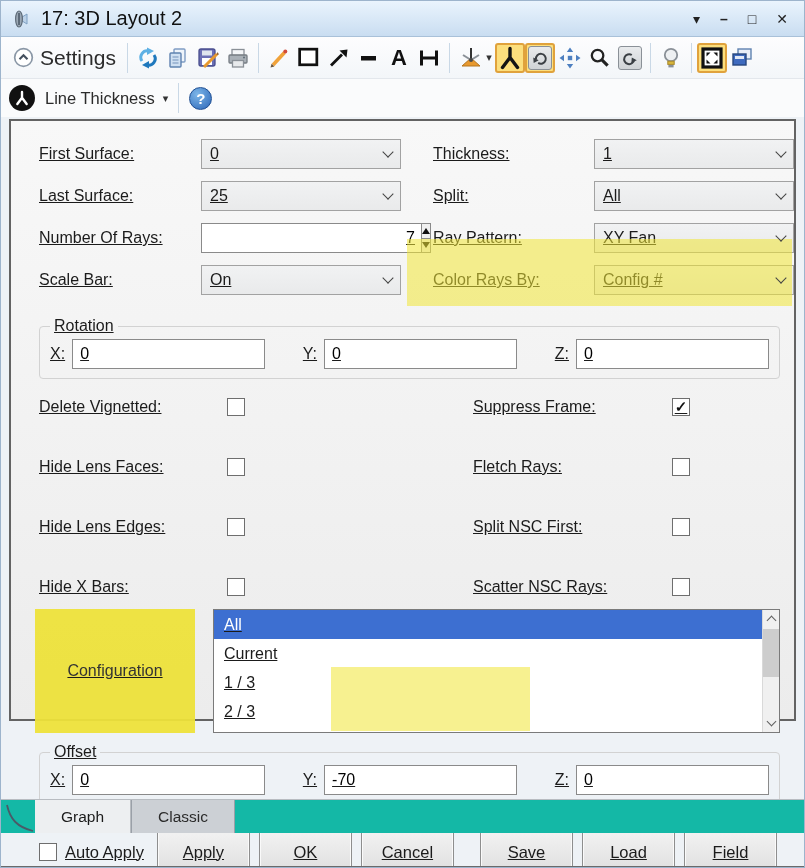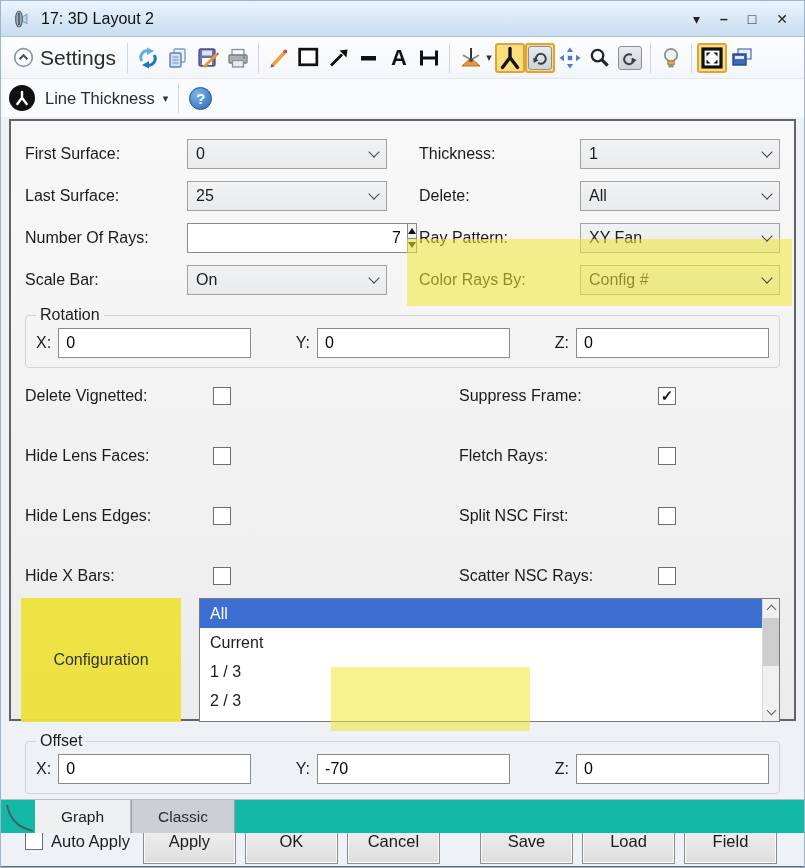--- a/index.html
+++ b/index.html
@@ -3,21 +3,21 @@
 <meta charset="utf-8">
 <style>
   * { margin:0; padding:0; box-sizing:border-box; }
   html,body { width:805px; height:868px; font-family:"Liberation Sans", sans-serif; }
   .window { position:relative; width:805px; height:868px; background:#eef2f6;
             border:1px solid #9db4cc; overflow:hidden; color:#1b1b1b; }
 
   
   .titlebar { height:36px; display:flex; align-items:center; padding:0 10px;
               background:linear-gradient(#eaf4fd,#c9ddf1); border-bottom:1px solid #a9c1d9; }
-  .titlebar .title { font-size:16px; margin-left:8px; color:#111; }
+  .titlebar .title { font-size:20px; margin-left:8px; color:#111; }
   .win-ctrls { margin-left:auto; display:flex; align-items:center; gap:20px; padding-right:6px; }
   .win-ctrls span { font-size:14px; color:#222; cursor:default; line-height:1; }
 
   
   .toolbar { height:42px; display:flex; align-items:center; padding:0 6px;
              background:linear-gradient(#fdfdfe,#f3f6f9); border-bottom:1px solid #e3e7ec; }
   .toolbar2 { height:38px; display:flex; align-items:center; padding:0 8px; background:#fafbfc; }
   .sep { width:1px; height:30px; background:#c9d8e6; margin:0 5px; flex:none; }
   .tool { width:30px; height:30px; display:flex; align-items:center; justify-content:center;
           border:2px solid transparent; border-radius:3px; flex:none; }
@@ -31,39 +31,39 @@
                   display:flex; align-items:center; justify-content:center; }
   .lt-label { font-size:16.5px; margin:0 6px 0 10px; color:#2b2b2b; }
   .help-circle { width:23px; height:23px; border-radius:50%;
                  background:radial-gradient(circle at 35% 30%, #7db6e8, #2b66b8);
                  border:1px solid #1f4f93; color:#fff; font-weight:bold; font-size:15px;
                  display:flex; align-items:center; justify-content:center; }
 
   
   .panel { position:absolute; left:8px; top:118px; width:787px; height:602px;
            background:linear-gradient(#f8f8f8,#ececec); border:2px solid #636363;
-           padding:12px 14px 6px 14px; }
+           padding:12px 14px 6px 28px;text-decoration:underline; }
   .form-grid { display:grid; grid-template-columns:162px 218px 175px 1fr; grid-auto-rows:42px; align-items:center; }
   .flabel { font-size:16px; color:#1b1b1b; }
   .flabel.c2 { padding-left:14px; }
   .combo { width:200px; height:30px; background:linear-gradient(#f1f2f3,#e9eaeb);
            border:1px solid #a2a2a2; display:flex; align-items:center; padding:0 8px; font-size:16px; }
   .combo .val { flex:1; }
   .chev { width:8px; height:8px; border-right:1.6px solid #444; border-bottom:1.6px solid #444;
           transform:rotate(45deg); margin-top:-4px; flex:none; }
   .spinwrap { display:flex; width:200px; height:30px; }
   .spinwrap input { flex:1; height:30px; border:1px solid #8a8a8a; border-right:none;
                     font-size:16px; text-align:right; padding:0 6px; font-family:inherit; background:#fff; }
   .spinbtns { width:22px; display:flex; flex-direction:column; border:1px solid #8a8a8a; }
   .spinbtns div { flex:1; background:#f0f0f0; display:flex; align-items:center; justify-content:center; }
   .spinbtns div + div { border-top:1px solid #8a8a8a; }
   .tri-up { width:0; height:0; border-left:4px solid transparent; border-right:4px solid transparent; border-bottom:6px solid #111; }
   .tri-dn { width:0; height:0; border-left:4px solid transparent; border-right:4px solid transparent; border-top:6px solid #111; }
 
-  fieldset { border:1px solid #d2d2d2; border-radius:4px; padding:2px 10px 9px 10px; margin-top:5px; }
+  fieldset { border:1px solid #d2d2d2; border-radius:4px; padding:2px 10px 9px 10px; margin-top:16px; }
   legend { font-size:16px; padding:0 4px; color:#1b1b1b; }
   .xyz-row { display:flex; justify-content:space-between; align-items:center; margin-top:2px; }
   .xyz-group { display:flex; align-items:center; gap:7px; position:relative; }
   .xyz-group input { width:193px; height:30px; border:1px solid #8a8a8a; background:#fff;
                      font-size:16px; padding:0 7px; font-family:inherit; }
   .xyz-group .xl { font-size:16px; }
 
   .chk-grid { display:grid; grid-template-columns:162px 218px 175px 1fr; grid-auto-rows:40px;
               align-items:center; margin-top:8px;gap:20px; }
   .chk-grid .flabel.c2 { padding-left:14px; }
@@ -342,21 +342,21 @@
       <div class="combo">
         <span class="val">1</span>
         <span class="chev"></span>
       </div>
 
       <span class="flabel">Last Surface:</span>
       <div class="combo">
         <span class="val">25</span>
         <span class="chev"></span>
       </div>
-      <span class="flabel c2">Delete:</span>
+      <span class="flabel c2">Split:</span>
       <div class="combo">
         <span class="val">All</span>
         <span class="chev"></span>
       </div>
 
       <span class="flabel">Number Of Rays:</span>
       <div class="spinwrap">
         <input value="7" style="">
         <div class="spinbtns">
           <div>

